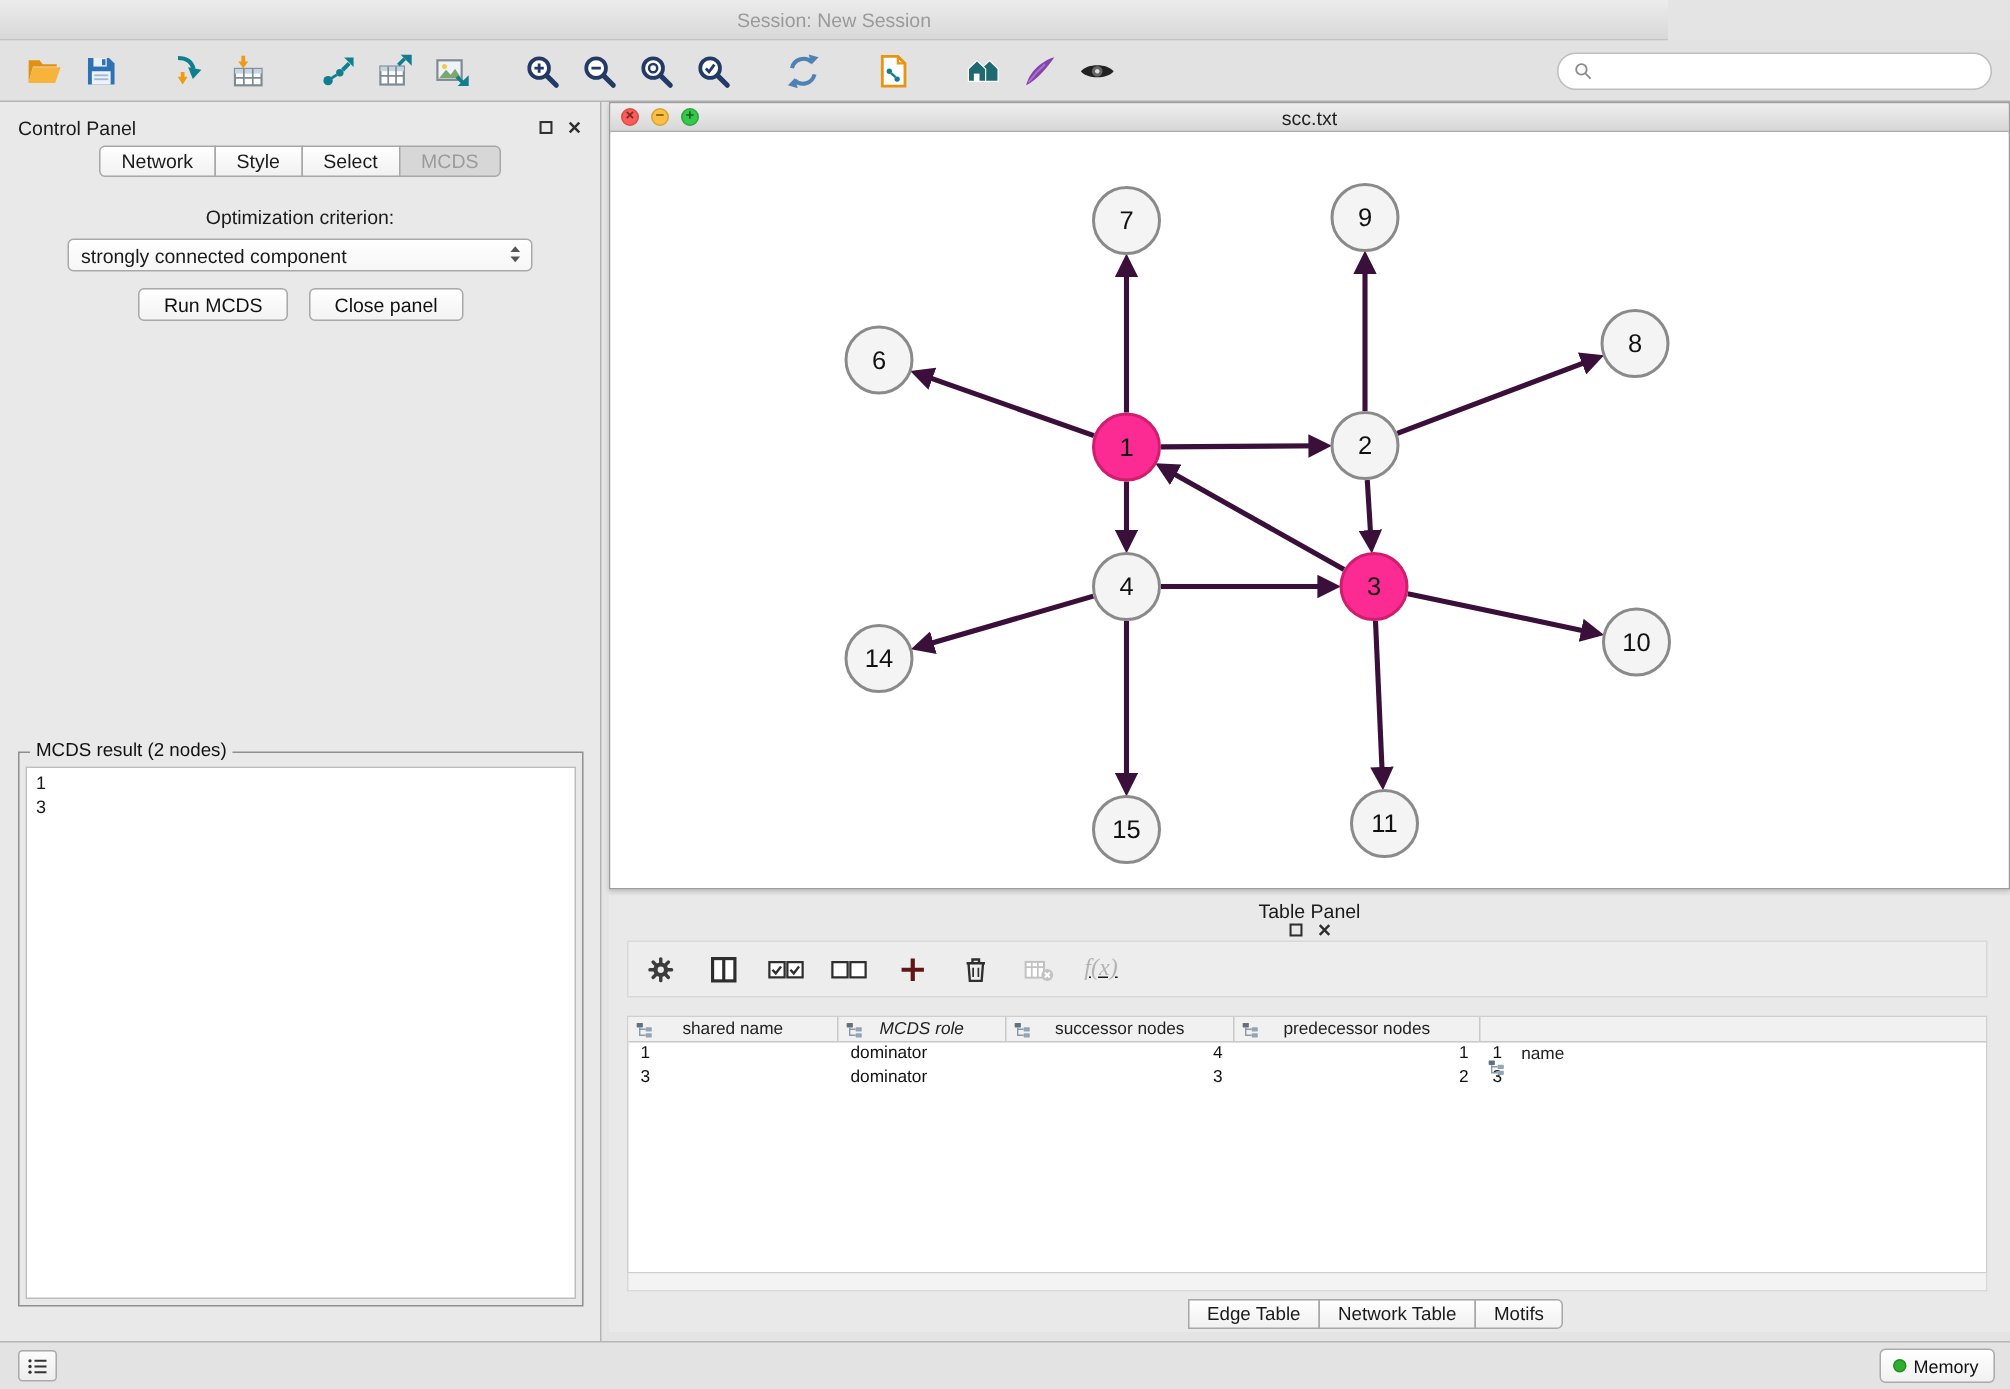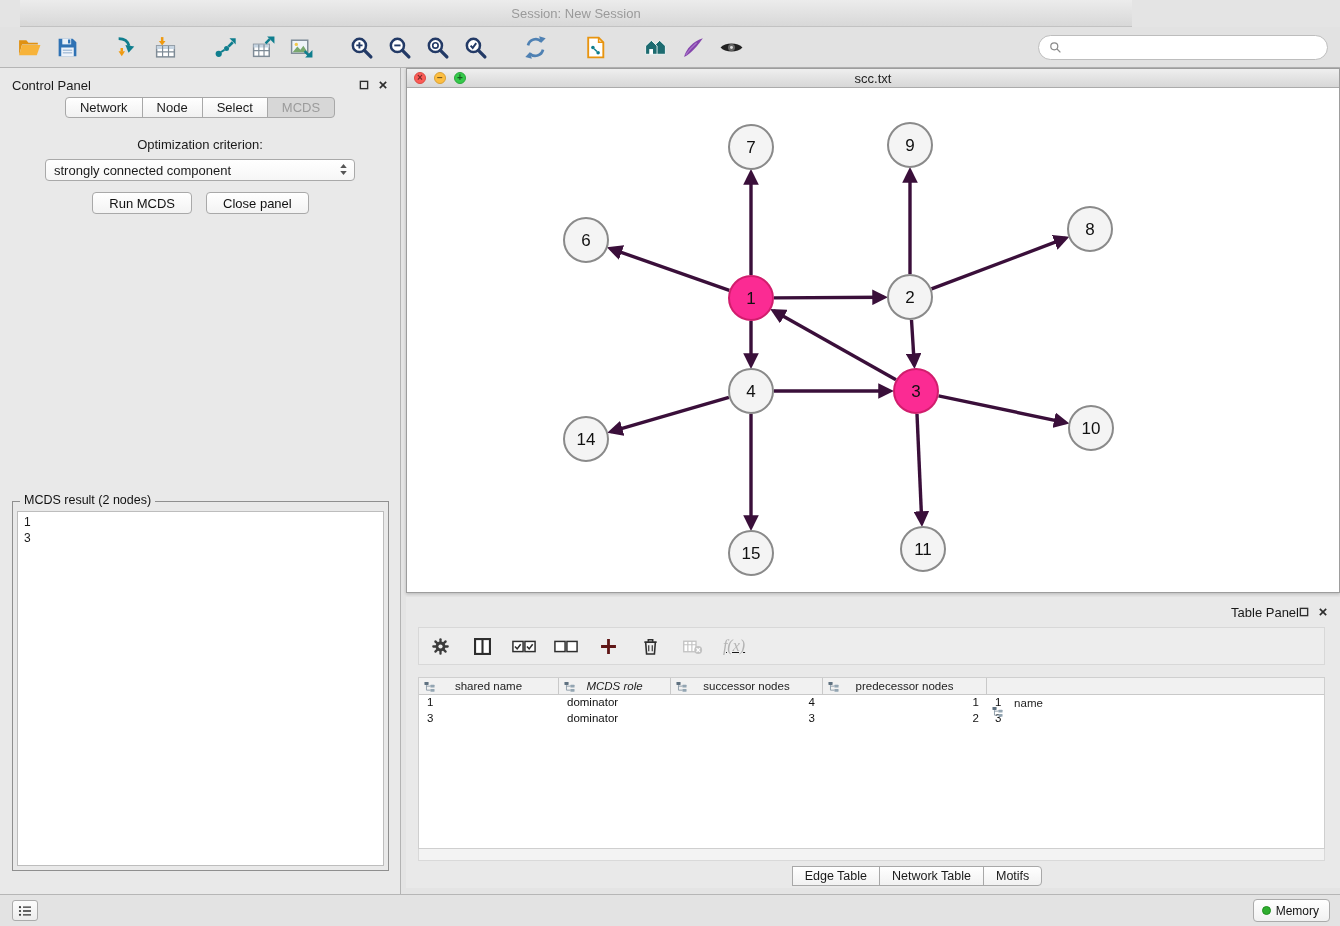--- a/index.html
+++ b/index.html
@@ -1,21 +1,21 @@
 <!DOCTYPE html>
 <html><head>
 <meta charset="utf-8">
 <style>
   * { margin:0; padding:0; box-sizing:border-box; }
   html,body { width:1340px; height:926px; }
   body { font-family:"Liberation Sans",sans-serif; background:#e4e4e4; position:relative; overflow:hidden; font-size:13px; color:#1a1a1a; }
   .app { position:absolute; inset:0; }
 
   
-  .titlebar { position:absolute; left:0; top:0; width:1112px; height:27px; background:linear-gradient(#ececec,#d8d8d8); border-bottom:1px solid #c2c2c2; display:flex; align-items:center; justify-content:center; color:#9a9a9a; font-size:13px;margin-left:20px; }
+  .titlebar { position:absolute; left:0; top:0; width:1112px; height:27px; background:linear-gradient(#ececec,#d8d8d8); border-bottom:1px solid #c2c2c2; display:flex; align-items:center; justify-content:center; color:#9a9a9a; font-size:13px; }
   .toolbar { position:absolute; left:0; top:27px; width:1340px; height:41px; background:#e2e2e2; border-bottom:1px solid #b5b5b5; }
   .tb-icons { display:flex; align-items:center; padding-left:10px; height:100%; }
   .tb-group { display:flex; align-items:center; margin-right:22px; }
   .tb-btn { width:38px; height:32px; display:flex; align-items:center; justify-content:center; cursor:default; }
   .icn { display:inline-flex; }
   .icn svg { display:block; }
   .searchbox { position:absolute; right:12px; top:8px; width:290px; height:25px; background:#fff; border:1px solid #bdbdbd; border-radius:13px; display:flex; align-items:center; padding:0 10px; }
   .searchbox input { border:none; outline:none; flex:1; font:12px "Liberation Sans",sans-serif; background:transparent; margin-left:6px; }
 
   
@@ -43,21 +43,21 @@
   .tl.red { left:7px; background:#fc5b57; border:1px solid #d94c44; }
   .tl.yellow { left:27px; background:#fdbe41; border:1px solid #d8a137; }
   .tl.green { left:47px; background:#35c94a; border:1px solid #2aa73c; }
   .tl i { font-style:normal; font-size:10px; line-height:1; color:rgba(0,0,0,.55); font-weight:bold; }
   .net-canvas { position:absolute; left:0; top:20px; right:0; bottom:0; background:#fff; }
   .net-canvas svg { width:100%; height:100%; display:block; }
   .node-label { font:17px "Liberation Sans",sans-serif; text-anchor:middle; fill:#111; }
 
   
   .table-panel { position:absolute; left:406px; top:597px; width:934px; height:291px; background:#e9e9e9; }
-  .tp-head { height:24px; display:flex; align-items:center; justify-content:flex-end; padding:6px 12px 0; }
+  .tp-head { height:24px; display:flex; align-items:center; justify-content:center; padding:6px 12px 0;flex-direction:column; }
   .tp-toolbar { position:absolute; left:12px; top:30px; right:15px; height:38px; display:flex; align-items:center; gap:16px; padding-left:8px; background:#ededed; border:1px solid #d8d8d8;text-decoration:underline; }
   .tp-tbtn { display:flex; align-items:center; justify-content:center; height:30px; min-width:26px; }
   .fx { font:italic 16px "Liberation Serif",serif; color:#b3b3b3; }
   .tp-table { position:absolute; left:12px; top:80px; right:15px; height:172px; background:#fff; border:1px solid #cfcfcf; }
   .thead { display:flex; height:17px; background:#f1f1f1; border-bottom:1px solid #c9c9c9; }
   .th { position:relative; display:flex; align-items:center; justify-content:center; font-size:11.5px; color:#222; border-right:1px solid #c9c9c9; }
   .th .fork { position:absolute; left:5px; top:3px; }
   .th.filler { flex:1; border-right:none; }
   .tr { display:flex; height:16px; }
   .td { font-size:11.5px; padding:1px 8px 0; color:#111; overflow:hidden; white-space:nowrap; }
@@ -278,21 +278,21 @@
           </span>
         <span class="icn">
             <svg viewBox="0 0 11 11" width="10" height="10">
               <path d="M2 2 l7 7 M9 2 l-7 7" stroke="#2e2e2e" stroke-width="1.8"></path>
             </svg>
           </span>
       </span>
     </div>
     <div class="seg-tabs">
         <div class="seg-tab">Network</div>
-        <div class="seg-tab">Node</div>
+        <div class="seg-tab">Style</div>
         <div class="seg-tab">Select</div>
         <div class="seg-tab active">MCDS</div>
       </div>
     <div class="opt-label">Optimization criterion:</div>
     <div class="combo">
       <span>strongly connected component</span>
       <span class="combo-arrows icn">
         <svg viewBox="0 0 10 14" width="9" height="13">
             <path d="M5 1 L8.6 5.4 H1.4z" fill="#555"></path>
             <path d="M5 13 L1.4 8.6 H8.6z" fill="#555"></path>

